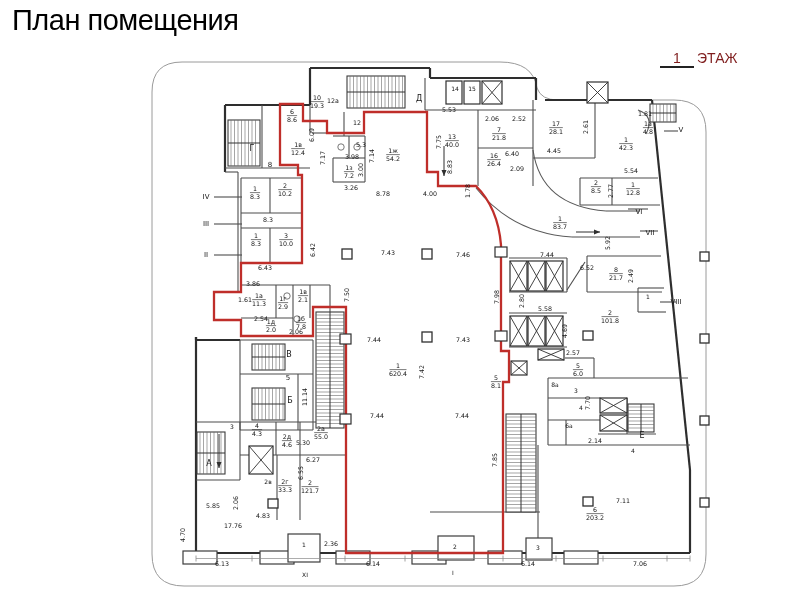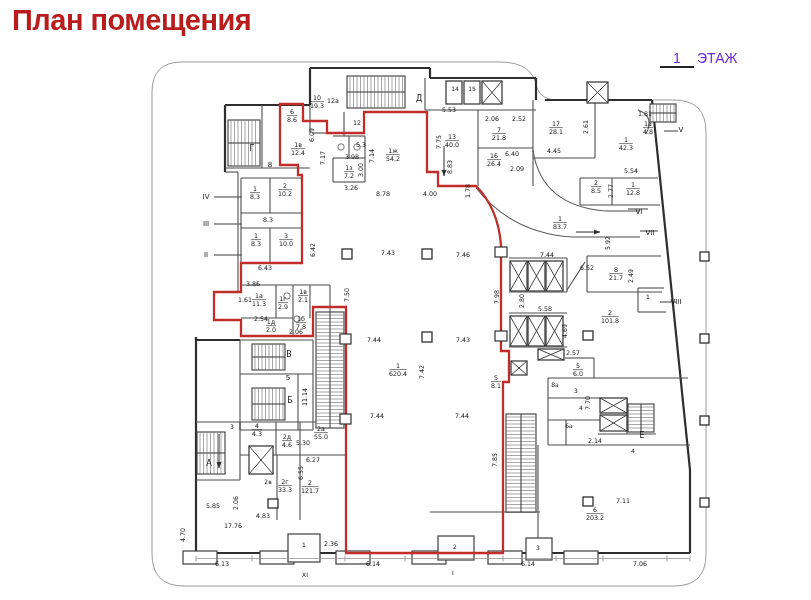--- a/index.html
+++ b/index.html
@@ -1,18 +1,18 @@
 <!DOCTYPE html>
 <html><head>
 <meta charset="utf-8">
 <style>
   html,body{margin:0;padding:0;background:#ffffff;}
   body{width:811px;height:600px;position:relative;font-family:"Liberation Sans",sans-serif;overflow:hidden;}
-  .page-title{position:absolute;left:12px;top:4px;font-size:29px;font-weight:700;color:#b91c1c;letter-spacing:-.5px;}
-  .floor-label{position:absolute;left:660px;top:50px;font-size:14px;color:#6d28d9;white-space:nowrap;}
+  .page-title{position:absolute;left:12px;top:4px;font-size:29px;font-weight:400;color:#000000;letter-spacing:-.5px;}
+  .floor-label{position:absolute;left:660px;top:50px;font-size:14px;color:#7f1d1d;white-space:nowrap;}
   .floor-label .num{display:inline-block;width:34px;text-align:center;border-bottom:2px solid #222;margin-right:3px;}
   #plan-svg{position:absolute;left:0;top:0;}
   text{fill:#151515;}
 </style>
 </head>
 <body>
 
 <div class="page-title">План помещения</div>
 
 <div class="floor-label">

